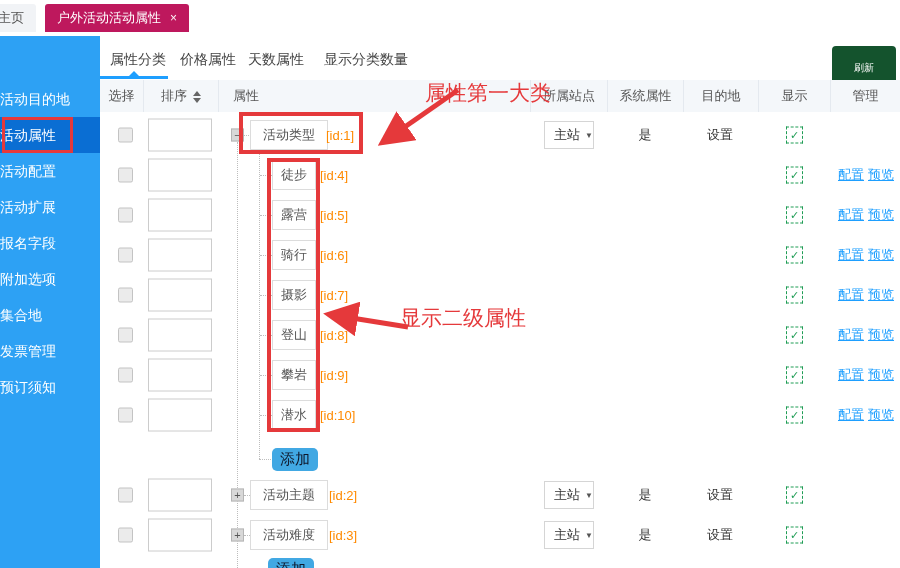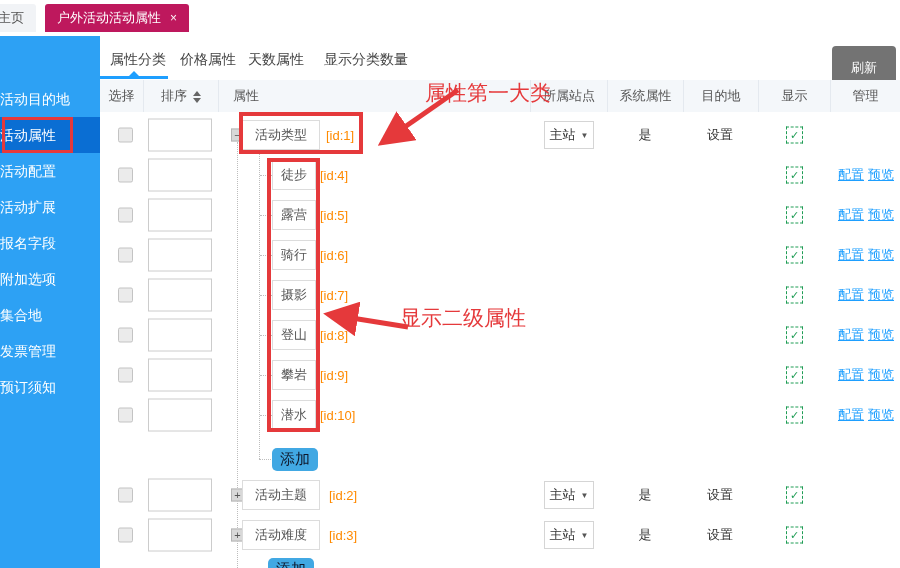--- a/index.html
+++ b/index.html
@@ -18,41 +18,41 @@
   .side-header{position:absolute;left:0;top:8px;width:100px;height:37px;line-height:37px;text-align:center;background:#1390f2;color:#fff;font-size:15px;font-weight:bold;}
   .side-item{position:absolute;left:0;width:100px;height:36px;line-height:36px;text-align:left;color:#fff;font-size:14px;cursor:pointer;}
   .side-item.selected{background:#0a6ed3;}
 
   
   .main{position:absolute;left:100px;top:36px;width:800px;height:532px;background:#fff;overflow:hidden;}
 
   .mtab{position:absolute;top:12px;height:24px;line-height:24px;font-size:14px;color:#444;cursor:pointer;white-space:nowrap;font-family:Liberation Mono, monospace;}
   .tab-underline{position:absolute;left:0;top:40px;width:68px;height:3px;background:#1e9fff;}
   .tab-tri{position:absolute;left:29px;top:35px;width:0;height:0;border-left:5px solid transparent;border-right:5px solid transparent;border-bottom:5px solid #1e9fff;}
-  .refresh-btn{position:absolute;left:732px;top:10px;width:64px;height:44px;background:#737373;color:#fff;font-size:13px;border:none;border-radius:4px;cursor:pointer;}
+  .refresh-btn{position:absolute;left:732px;top:10px;width:64px;height:44px;background:#14532d;color:#fff;font-size:10px;border:none;border-radius:4px;cursor:pointer;}
 
   .thead{position:absolute;left:0;top:44px;width:884px;height:32px;background:#f4f7fa;}
   .th{position:absolute;top:0;height:32px;line-height:32px;font-size:13px;color:#555;text-align:center;border-left:1px solid #e4e9ef;box-sizing:border-box;}
   .th.first{border-left:none;}
   .th-attr{text-align:left;padding-left:14px;}
   .sort-ic{display:inline-block;vertical-align:middle;margin-left:6px;}
   .sort-ic i{display:block;width:0;height:0;border-left:4px solid transparent;border-right:4px solid transparent;}
   .sort-up{border-bottom:5px solid #666;margin-bottom:2px;}
   .sort-dn{border-top:5px solid #666;}
 
   
   .row{position:absolute;left:0;width:800px;height:40px;}
   .cb{position:absolute;left:18px;top:50%;transform:translateY(-50%);width:13px;height:13px;background:#ebebeb;border:1px solid #c3c3c3;border-radius:2px;}
   .sortin{position:absolute;left:48px;top:50%;transform:translateY(-50%);width:58px;height:29px;border:1px solid #ccc;background:#fff;}
   .expander{position:absolute;left:131px;top:50%;transform:translateY(-50%);width:13px;height:13px;background:#d8d8d8;border:1px solid #b5b5b5;box-sizing:border-box;color:#555;font-size:11px;line-height:10px;text-align:center;cursor:pointer;}
   .attrbox{position:absolute;top:50%;transform:translateY(-50%);height:28px;line-height:28px;background:#fff;border:1px solid #dcdcdc;color:#555;font-size:13px;text-align:center;white-space:nowrap;}
-  .attrbox.root{left:142px;padding:0 12px;min-width:44px;}
+  .attrbox.root{left:150px;padding:0 12px;min-width:44px;}
   .attrbox.sub{left:172px;padding:0 8px;min-width:26px;}
   .idlabel{position:absolute;top:50%;transform:translateY(-50%);color:#ff8a00;font-size:13px;white-space:nowrap;}
-  .sitesel{position:absolute;left:444px;top:50%;transform:translateY(-50%);width:48px;height:26px;border:1px solid #d5d5d5;background:#fff;color:#333;font-size:13px;display:flex;align-items:center;justify-content:center;gap:5px;cursor:pointer;}
+  .sitesel{position:absolute;left:444px;top:50%;transform:translateY(-50%);width:48px;height:26px;border:1px solid #d5d5d5;background:#fff;color:#333;font-size:13px;display:flex;align-items:center;justify-content:flex-end;gap:5px;cursor:pointer;}
   .sitesel .caret{font-size:8px;color:#555;}
   .yestext{position:absolute;left:515px;width:60px;top:50%;transform:translateY(-50%);text-align:center;font-size:13px;color:#333;}
   .settext{position:absolute;left:590px;width:60px;top:50%;transform:translateY(-50%);text-align:center;font-size:13px;color:#333;cursor:pointer;}
   .dispicon{position:absolute;left:686px;top:50%;transform:translateY(-50%);width:15px;height:15px;border:1px dashed #1f9d55;color:#1f9d55;font-size:11px;line-height:14px;text-align:center;font-weight:bold;cursor:pointer;}
   .lnk{position:absolute;top:50%;transform:translateY(-50%);font-size:13px;color:#1e9fff;text-decoration:underline;cursor:pointer;white-space:nowrap;}
   .lnk.cfg{left:738px;}
   .lnk.pre{left:768px;}
   .addbtn{position:absolute;left:172px;width:46px;height:23px;background:#41a8e3;color:#0f172a;border:none;border-radius:5px;font-size:15px;cursor:pointer;}
 
   

